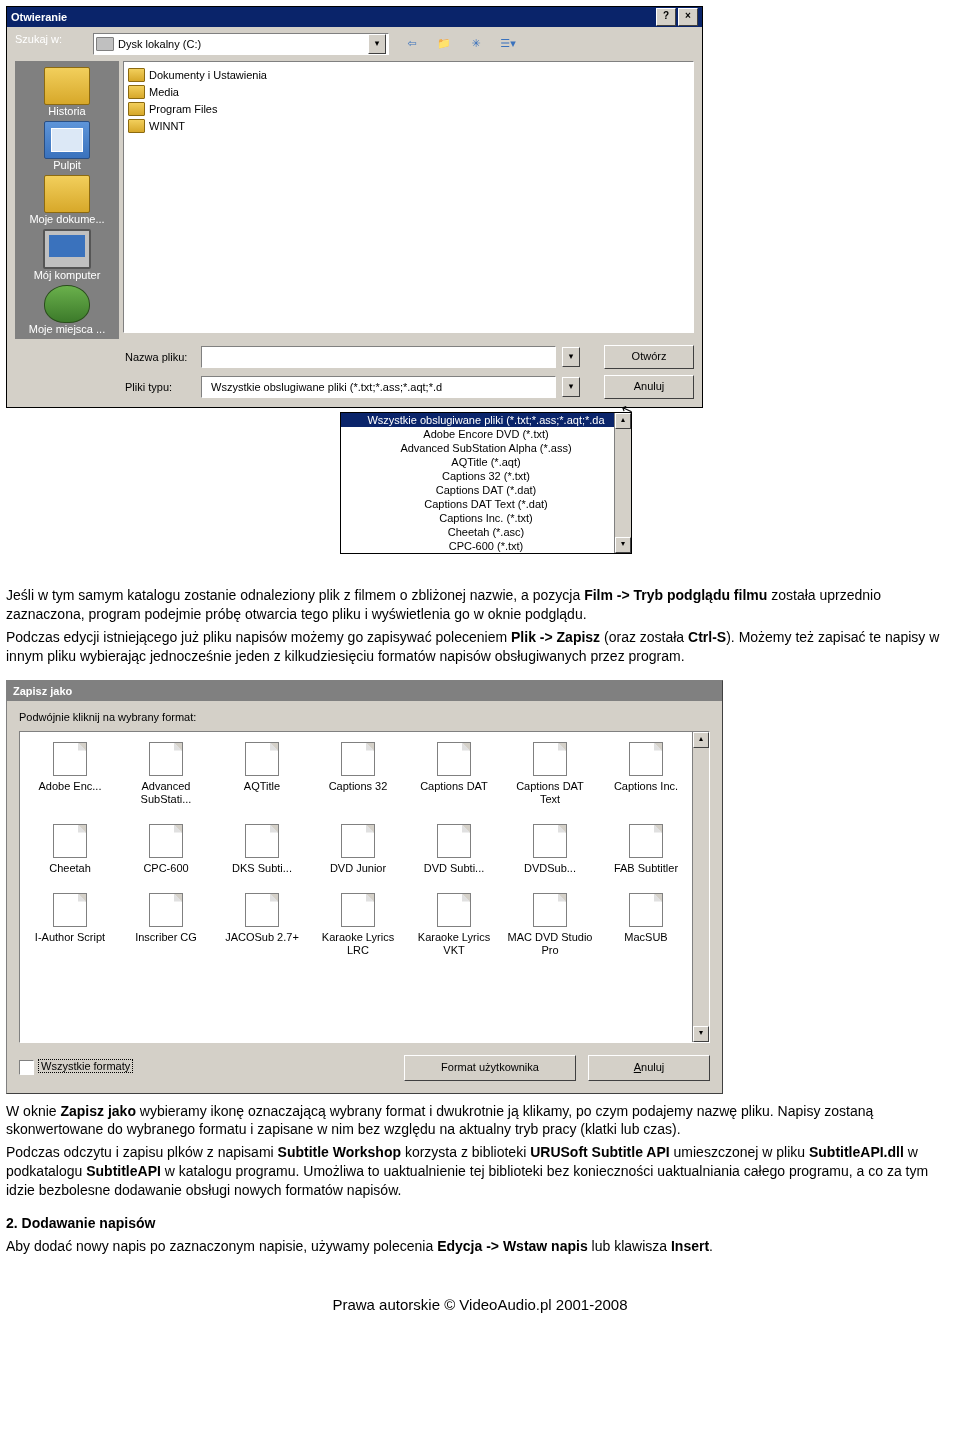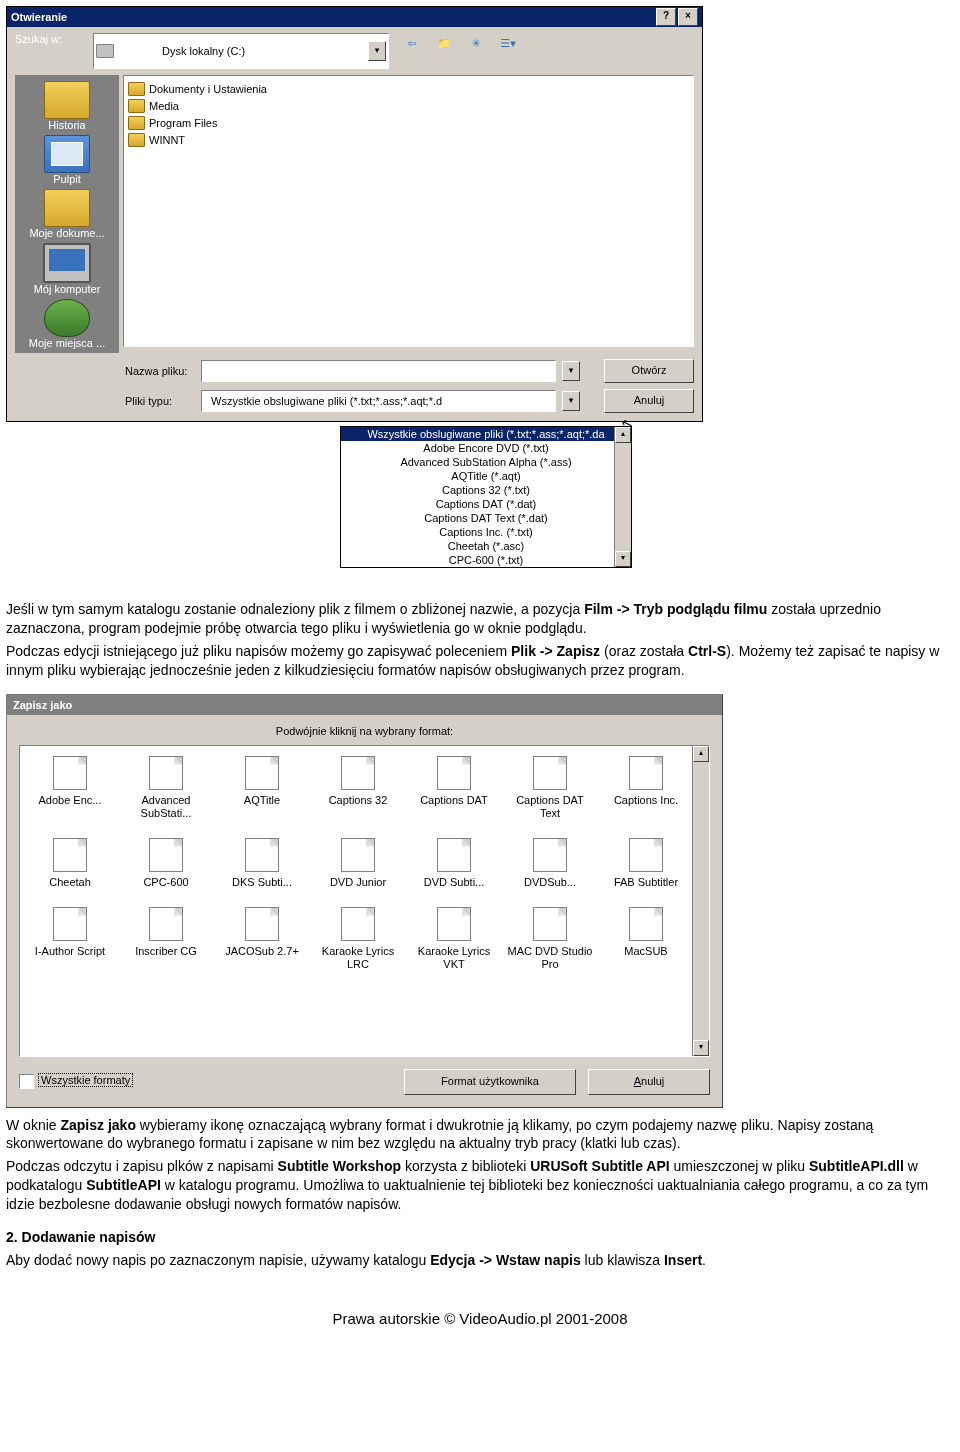--- a/index.html
+++ b/index.html
@@ -73,22 +73,21 @@
   .label-dk { color: #000000; min-width: 70px; }
   .combo {
     flex: 1;
     display: flex;
     align-items: center;
     background: #ffffff;
     border: 1px solid #808080;
     border-right-color: #ffffff;
     border-bottom-color: #ffffff;
     height: 20px;
-    padding: 7px 2px;
-    gap: 44px;
+    padding: 0 2px;
   }
   .combo .drive-icon {
     width: 16px; height: 12px;
     background: #c0c0c0;
     border: 1px solid #808080;
     border-radius: 1px;
     margin-right: 4px;
   }
   .combo-arrow {
     width: 16px; height: 18px;
@@ -189,21 +188,21 @@
     background:#d4d0c8;
     font-family: Tahoma, sans-serif;
     font-size: 11px;
     color:#000;
   }
   .save-title {
     background:#808080; color:#ffffff; height:20px; line-height:20px;
     padding:0 6px; font-weight:bold;
   }
   .save-body { padding: 10px 12px 12px; }
-  .prompt { margin-bottom: 8px; text-align: center; }
+  .prompt { margin-bottom: 8px; }
   .formats-panel {
     background:#ffffff;
     border:1px solid #808080;
     border-right-color:#ffffff; border-bottom-color:#ffffff;
     height: 290px;
     padding: 10px 6px;
     position: relative;
   }
   .formats-grid {
     display: grid;
@@ -475,17 +474,17 @@
 
 <div class="doc-section">
   <p>
     <span>W oknie </span><span class="bold">Zapisz jako</span><span> wybieramy ikonę oznaczającą wybrany format i dwukrotnie ją klikamy, po czym podajemy nazwę pliku. Napisy zostaną skonwertowane do wybranego formatu i zapisane w nim bez względu na aktualny tryb pracy (klatki lub czas).</span>
   </p>
   <p>
     <span>Podczas odczytu i zapisu plków z napisami </span><span class="bold">Subtitle Workshop</span><span> korzysta z biblioteki </span><span class="bold">URUSoft Subtitle API</span><span> umieszczonej w pliku </span><span class="bold">SubtitleAPI.dll</span><span> w podkatalogu </span><span class="bold">SubtitleAPI</span><span> w katalogu programu. Umożliwa to uaktualnienie tej biblioteki bez konieczności uaktualniania całego programu, a co za tym idzie bezbolesne dodawanie obsługi nowych formatów napisów.</span>
   </p>
   <p style="margin-top:14px;"><span class="bold">2. Dodawanie napisów</span></p>
   <p>
-    <span>Aby dodać nowy napis po zaznaczonym napisie, używamy katalogu </span><span class="bold">Edycja -&gt; Wstaw napis</span><span> lub klawisza </span><span class="bold">Insert</span><span>.</span>
+    <span>Aby dodać nowy napis po zaznaczonym napisie, używamy polecenia </span><span class="bold">Edycja -&gt; Wstaw napis</span><span> lub klawisza </span><span class="bold">Insert</span><span>.</span>
   </p>
 </div>
 
 <div class="footer">Prawa autorskie © VideoAudio.pl 2001-2008</div>
 
 </body></html>

